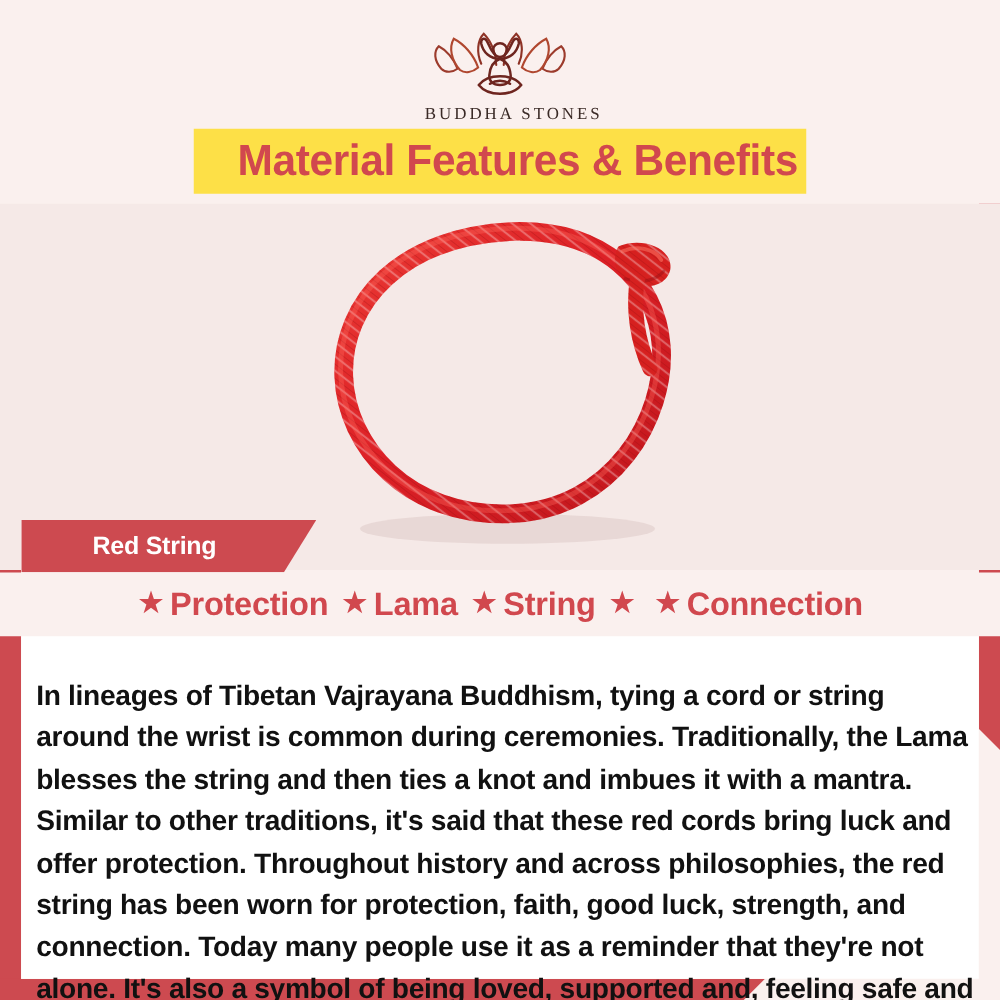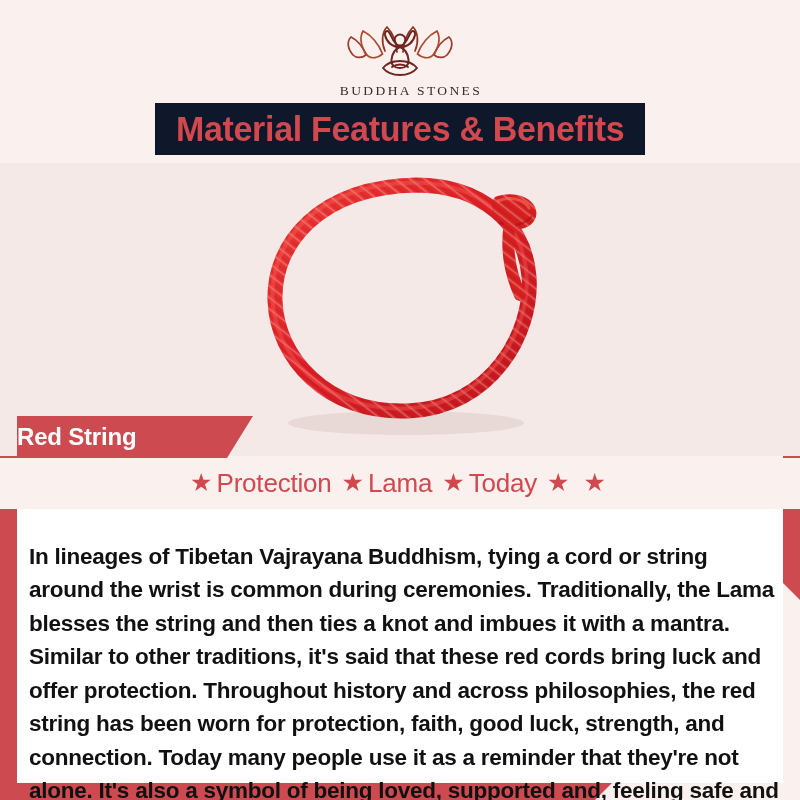--- a/index.html
+++ b/index.html
@@ -90,24 +90,24 @@
     padding-left: 22px;
   }
 
   
   .title-banner {
     position: absolute;
     top: 103px;
     left: 155px;
     width: 490px;
     height: 52px;
-    background: #0f172a;
+    background: #fde047;
     display: flex;
     align-items: center;
-    justify-content: center;
+    justify-content: flex-end;
   }
   .title-text {
     font-family: "Liberation Sans Narrow", "Liberation Sans", sans-serif;
     font-weight: bold;
     font-size: 35px;
     color: #d1484e;
     letter-spacing: -0.3px;
     white-space: nowrap;
     transform: scaleX(0.97);
   }
@@ -136,23 +136,24 @@
     top: 416px;
     left: 17px;
     width: 236px;
     height: 42px;
     background: #cd4a50;
     clip-path: polygon(0 0, 100% 0, calc(100% - 26px) 100%, 0 100%);
     display: flex;
     align-items: center;
   }
   .ribbon-label {
+    margin-left: 57px;
     font-family: "Liberation Sans Narrow", "Liberation Sans", sans-serif;
     font-weight: bold;
-    font-size: 24px;
+    font-size: 20px;
     color: #ffffff;
     letter-spacing: -0.2px;
     white-space: nowrap;
   }
 
   
   .benefits-strip {
     position: absolute;
     top: 458px;
     left: 0;
@@ -171,21 +172,21 @@
   }
   .benefit-star {
     font-size: 25px;
     line-height: 1;
     color: #d1484e;
     margin-right: 4px;
     margin-top: -2px;
   }
   .benefit-label {
     font-family: "Liberation Sans Narrow", "Liberation Sans", sans-serif;
-    font-weight: normal;
+    font-weight: bold;
     font-size: 26px;
     color: #d1484e;
     letter-spacing: -0.2px;
   }
 
   
   .copy-panel {
     position: absolute;
     top: 509px;
     left: 17px;
@@ -310,27 +311,28 @@
     <span class="benefit">
       <span class="benefit-star">★</span>
       <span class="benefit-label">Protection</span>
     </span>
     <span class="benefit">
       <span class="benefit-star">★</span>
       <span class="benefit-label">Lama</span>
     </span>
     <span class="benefit">
       <span class="benefit-star">★</span>
-      <span class="benefit-label">Today</span>
-    </span>
-    <span class="benefit">
-      <span class="benefit-star">★</span>
-    </span>
-    <span class="benefit">
-      <span class="benefit-star">★</span>
+      <span class="benefit-label">String</span>
+    </span>
+    <span class="benefit">
+      <span class="benefit-star">★</span>
+    </span>
+    <span class="benefit">
+      <span class="benefit-star">★</span>
+      <span class="benefit-label">Connection</span>
     </span>
   </div>
 
   <div class="copy-panel">
     <p class="copy-text">In lineages of Tibetan Vajrayana Buddhism, tying a cord or string around the wrist is common during ceremonies. Traditionally, the Lama blesses the string and then ties a knot and imbues it with a mantra. Similar to other traditions, it's said that these red cords bring luck and offer protection. Throughout history and across philosophies, the red string has been worn for protection, faith, good luck, strength, and connection. Today many people use it as a reminder that they're not alone. It's also a symbol of being loved, supported and, feeling safe and secure. For others, it's a prompt to stay positive while facing any adversity.</p>
   </div>
 
 </div>
 
 </body></html>

